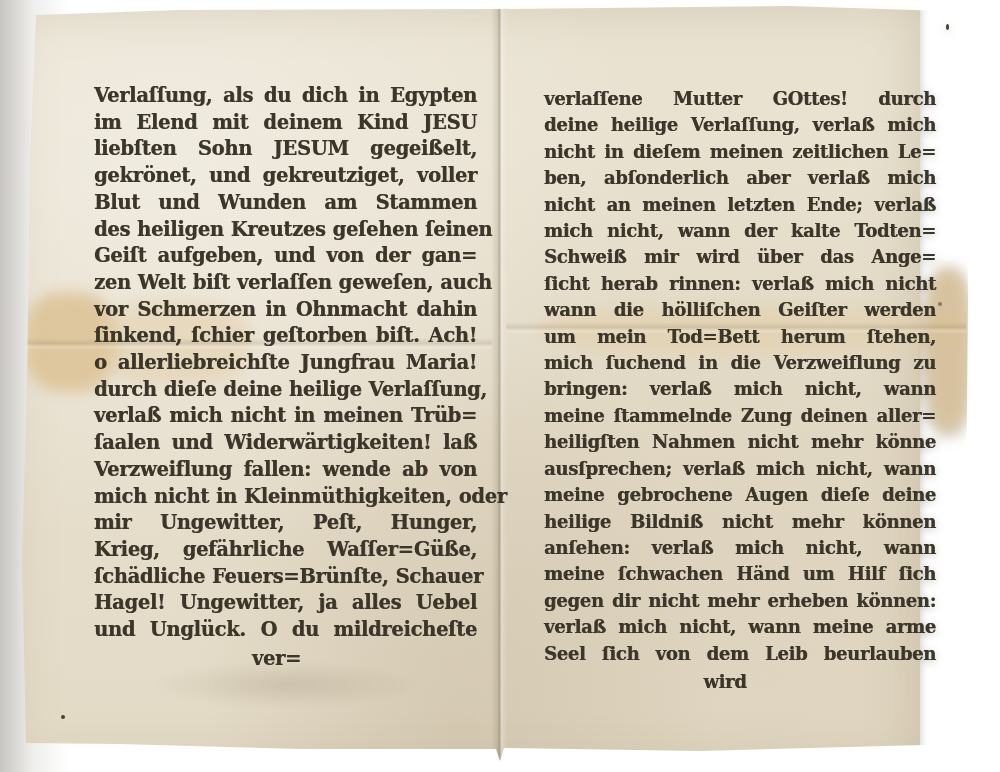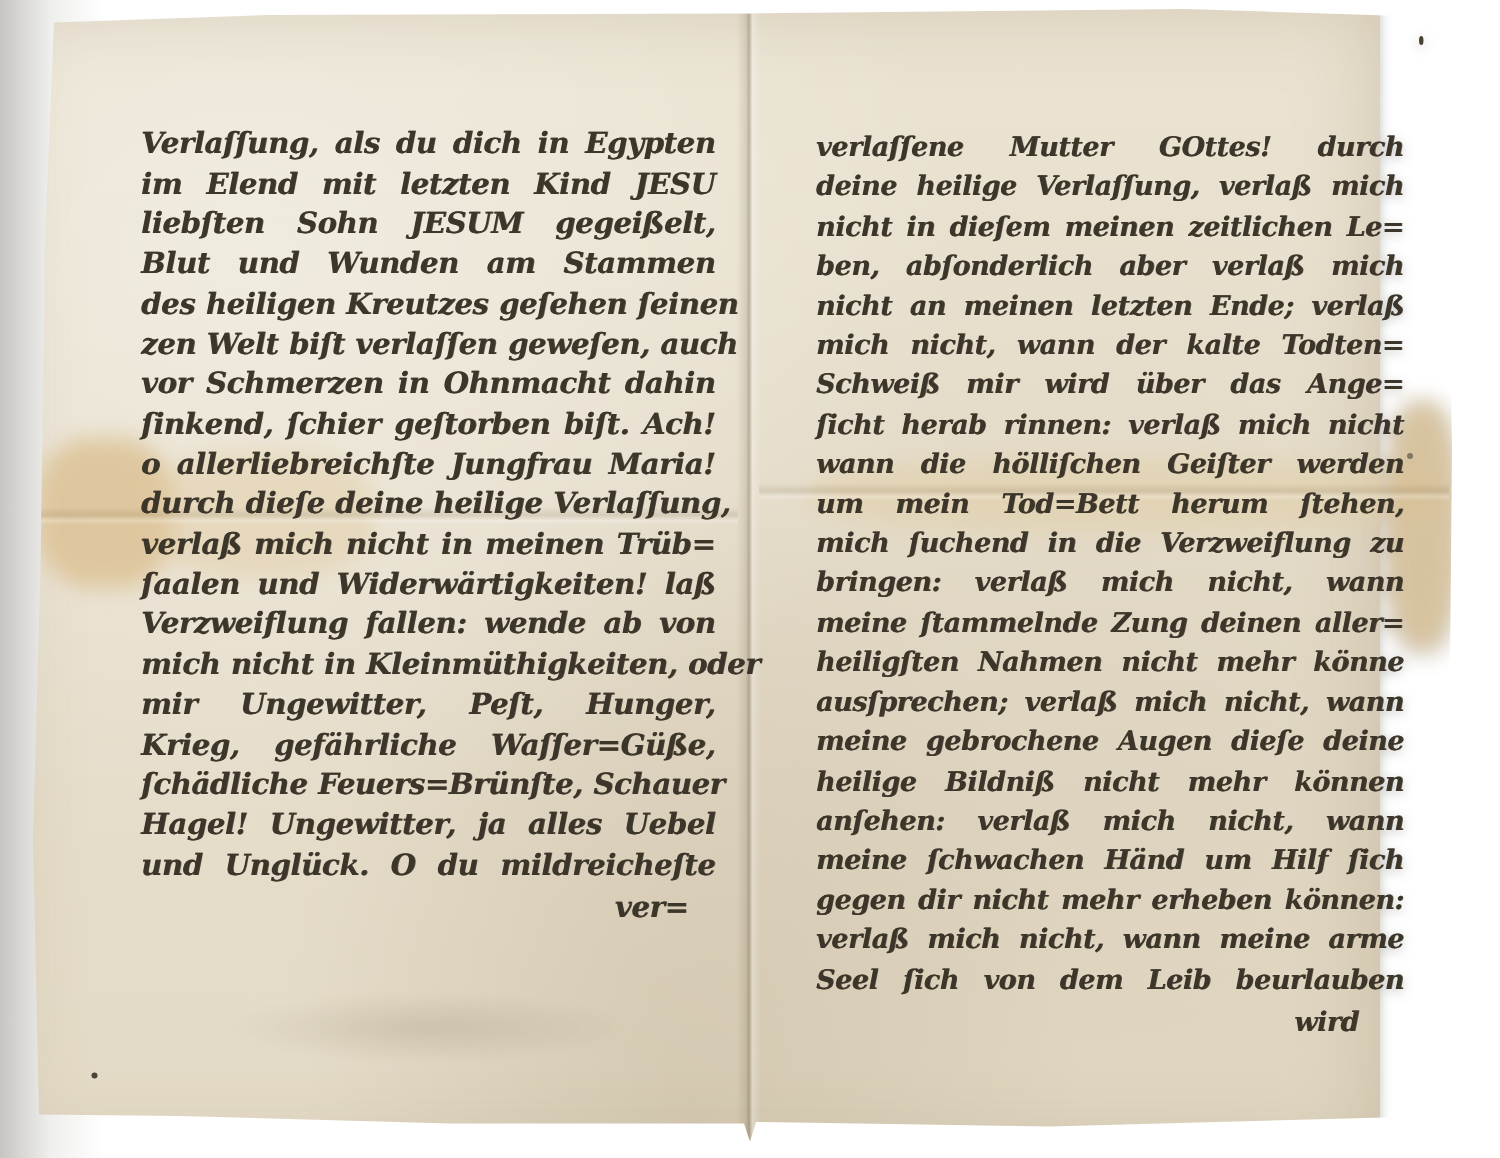--- a/index.html
+++ b/index.html
@@ -12,21 +12,20 @@
     position:absolute;left:0;top:0;width:920px;height:772px;
     background:
       radial-gradient(ellipse at 18% 22%, rgba(255,255,255,0.35), rgba(255,255,255,0) 45%),
       radial-gradient(ellipse at 78% 70%, rgba(150,125,85,0.10), rgba(150,125,85,0) 55%),
       radial-gradient(ellipse at 50% 95%, rgba(140,115,80,0.14), rgba(140,115,80,0) 40%),
       linear-gradient(180deg,#eae3d2 0%,#e7dfcd 45%,#e3dac6 100%);
     clip-path:polygon(36px 15px,180px 10px,497px 9px,790px 6px,944px 11px,958px 17px,
       965px 80px,968px 300px,966px 520px,962px 744px,700px 751px,504px 748px,500px 761px,
       496px 749px,300px 749px,120px 744px,26px 743px,22px 560px,27px 380px,30px 160px);
     filter:drop-shadow(0 2px 4px rgba(60,55,45,0.30));
-    font-style:italic;
   }
   .paper-shade{position:absolute;inset:0;box-shadow:inset 0 0 55px rgba(135,115,80,0.28);}
   .stain{position:absolute;filter:blur(7px);border-radius:40%;}
   .stain-left-edge{left:24px;top:292px;width:92px;height:100px;background:#dcc295;opacity:0.85;}
   .stain-left-soft{left:100px;top:300px;width:150px;height:86px;background:#e0cba2;opacity:0.45;}
   .stain-right-band{left:540px;top:306px;width:420px;height:48px;background:#e2cfa8;opacity:0.55;}
   .stain-right-edge{left:924px;top:268px;width:48px;height:165px;background:#d9c094;opacity:0.8;}
   .fold-v{
     position:absolute;left:491px;top:9px;width:16px;height:752px;
     background:linear-gradient(90deg,rgba(110,92,62,0) 0%,rgba(110,92,62,0.16) 40%,
@@ -44,21 +43,21 @@
   .page{
     position:absolute;color:#3c352a;font-weight:bold;
     text-shadow:0.4px 0 0 rgba(60,52,40,0.75);
   }
   .page .tline{
     text-align:justify;text-align-last:justify;white-space:nowrap;
     letter-spacing:-0.3px;word-spacing:0.5px;
   }
   .page-left{left:94px;top:83px;width:383px;font-size:19.5px;line-height:26.7px;}
   .page-right{left:544px;top:86px;width:392px;font-size:18px;line-height:26.4px;}
-  .catchword{text-align:right;letter-spacing:-0.3px;}
+  .catchword{text-align:center;letter-spacing:-0.3px;}
   .page-left .catchword{padding-right:18px;margin-top:2px;}
   .page-right .catchword{padding-right:30px;margin-top:2px;}
 </style>
 </head>
 <body>
 
 <div class="scan">
   <div class="paper">
     <div class="paper-shade"></div>
 
@@ -72,24 +71,26 @@
     <div class="fold-v"></div>
     <div class="showthrough"></div>
 
     <div class="speck speck1"></div>
     <div class="speck speck2"></div>
     <div class="speck speck3"></div>
 
     <div class="page page-left">
       <div>
           <div class="tline">Verlaſſung, als du dich in Egypten</div>
-          <div class="tline">im Elend mit letzten Kind JESU</div>
+          <div class="tline">im Elend mit deinem Kind JESU</div>
           <div class="tline">liebſten Sohn JESUM gegeißelt,</div>
+          <div class="tline">gekrönet, und gekreutziget, voller</div>
           <div class="tline">Blut und Wunden am Stammen</div>
           <div class="tline">des heiligen Kreutzes geſehen ſeinen</div>
+          <div class="tline">Geiſt aufgeben, und von der gan=</div>
           <div class="tline">zen Welt biſt verlaſſen geweſen, auch</div>
           <div class="tline">vor Schmerzen in Ohnmacht dahin</div>
           <div class="tline">ſinkend, ſchier geſtorben biſt. Ach!</div>
           <div class="tline">o allerliebreichſte Jungfrau Maria!</div>
           <div class="tline">durch dieſe deine heilige Verlaſſung,</div>
           <div class="tline">verlaß mich nicht in meinen Trüb=</div>
           <div class="tline">ſaalen und Widerwärtigkeiten! laß</div>
           <div class="tline">Verzweiflung fallen: wende ab von</div>
           <div class="tline">mich nicht in Kleinmüthigkeiten, oder</div>
           <div class="tline">mir Ungewitter, Peſt, Hunger,</div>

